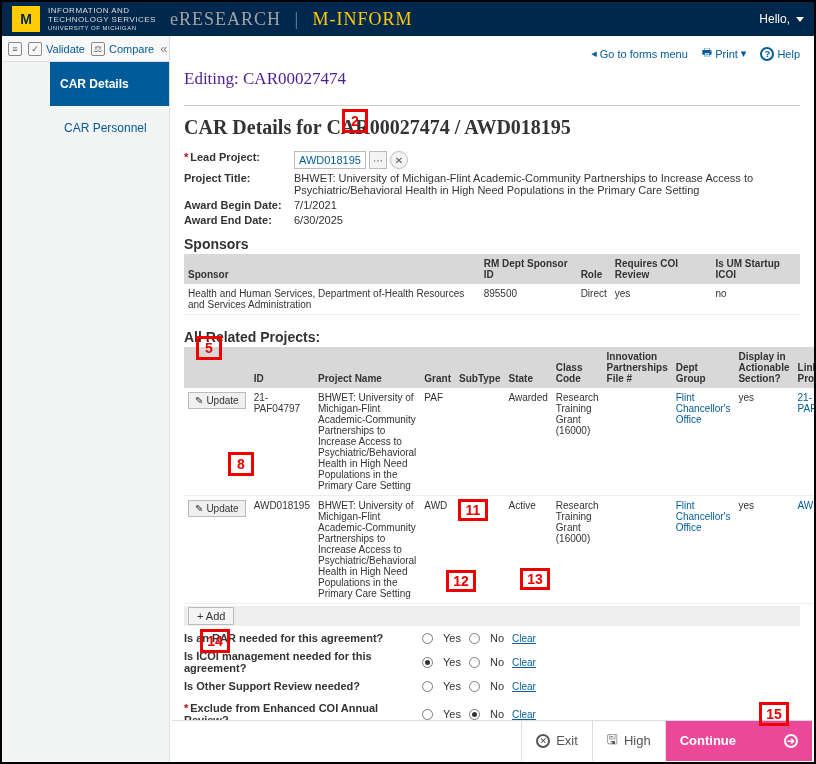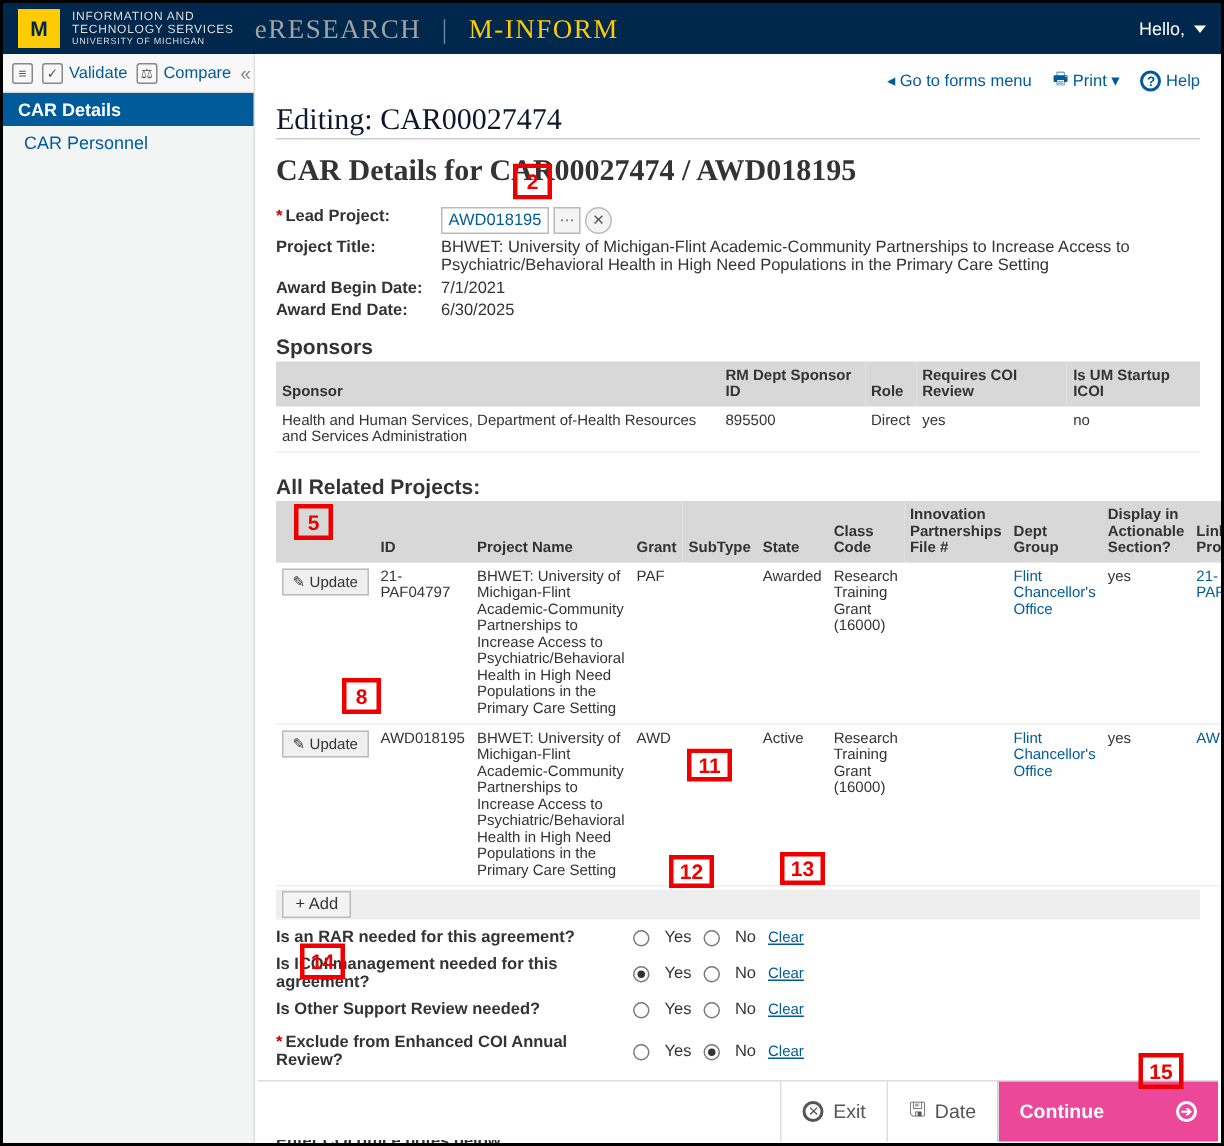--- a/index.html
+++ b/index.html
@@ -15,28 +15,28 @@
 .brand .mi { color: #ffcb05; }
 .topbar .right { margin-left: auto; display:flex; align-items:center; gap:6px; font-size:12px;}
 .topbar .caret-down { width:0;height:0;border-left:4px solid transparent;border-right:4px solid transparent;border-top:5px solid #fff; display:inline-block;}
 
 .subrow { display:flex; height: calc(100% - 34px); }
 .sidebar { width: 168px; background:#f3f4f4; border-right:1px solid #ddd; }
 .sidebar-tools { height:26px; display:flex; align-items:center; gap:6px; padding:0 6px; border-bottom:1px solid #ddd; background:#f8f8f8;}
 .tool-btn { display:flex; align-items:center; gap:4px; font-size:11px; color:#005b9a; cursor:pointer;}
 .tool-ico { width:14px;height:14px; border:1px solid #888; border-radius:2px; display:flex;align-items:center;justify-content:center; font-size:9px;color:#555;}
 .chevrons { margin-left:auto; color:#888; font-size:13px; letter-spacing:-3px;}
-.navitem { padding:4px 10px; font-size:12px; cursor:pointer;}
+.navitem { padding:15px 10px; font-size:12px; cursor:pointer;margin-left:48px;}
 .navitem.active { background:#005b9a; color:#fff; font-weight:bold;}
 .navitem.sub { color:#005b9a; padding-left:14px;}
 
 .main { flex:1; overflow:auto; padding: 8px 14px 0 14px; position:relative;}
 .page-actions { display:flex; gap:14px; justify-content:flex-end; font-size:11px; color:#005b9a; margin-bottom:6px; align-items:center;}
 .page-actions span{display:flex;align-items:center;gap:3px;cursor:pointer;}
-.editing { font-family: Georgia, serif; font-size:20px; color:#0f172a; margin-bottom:0;}
+.editing { font-family: Georgia, serif; font-size:17px; color:#4c1d95; margin-bottom:16px;}
 hr.sep1{border:none;border-top:1px solid #ccc; margin-bottom:10px;}
 h1.title { font-family: Georgia, serif; font-weight:bold; font-size:20px; color:#333; margin-bottom:12px;}
 .req { color:#c00; margin-right:2px;}
 .row { display:flex; align-items:flex-start; margin-bottom:3px; font-size:11px;}
 .row .lbl { width:110px; font-weight:bold;}
 .lead-val { color:#005b9a; border:1px solid #bbb; padding:2px 4px; background:#fff;}
 .icon-btn { border:1px solid #bbb; background:#f4f4f4; width:18px;height:18px; display:inline-flex;align-items:center;justify-content:center; font-size:10px; color:#555; margin-left:3px; cursor:pointer;}
 .section-head{font-weight:bold; margin-top:10px; font-size:14px;}
 table.sponsors, table.related { width:100%; border-collapse:collapse; font-size:10px; margin-top:2px;}
 table.sponsors th, table.related th { background:#d8d8d8; text-align:left; padding:4px 4px; font-weight:bold; vertical-align:bottom;}
@@ -255,21 +255,21 @@
     </div>
   </div>
 
   <div class="footer">
     <div class="fbtn">
         <span class="circ-ico">✕</span>
         <span>Exit</span>
       </div>
     <div class="fbtn">
         <span>🖫</span>
-        <span>Date</span>
+        <span>High</span>
       </div>
     <div class="fbtn continue">
         <span>Continue</span>
         <span class="circ-ico" style="border-color:#fff;color:#fff">➔</span>
       </div>
   </div>
 
   <div class="callout" style="left:340px;top:107px;width:26px;height:24px">2</div>
   <div class="callout" style="left:194px;top:334px;width:26px;height:24px">5</div>
   <div class="callout" style="left:226px;top:450px;width:26px;height:24px">8</div>

